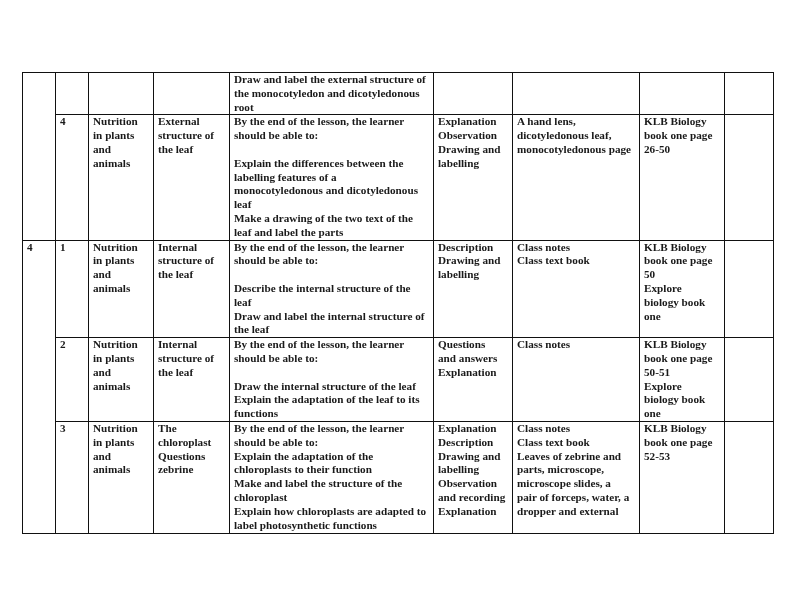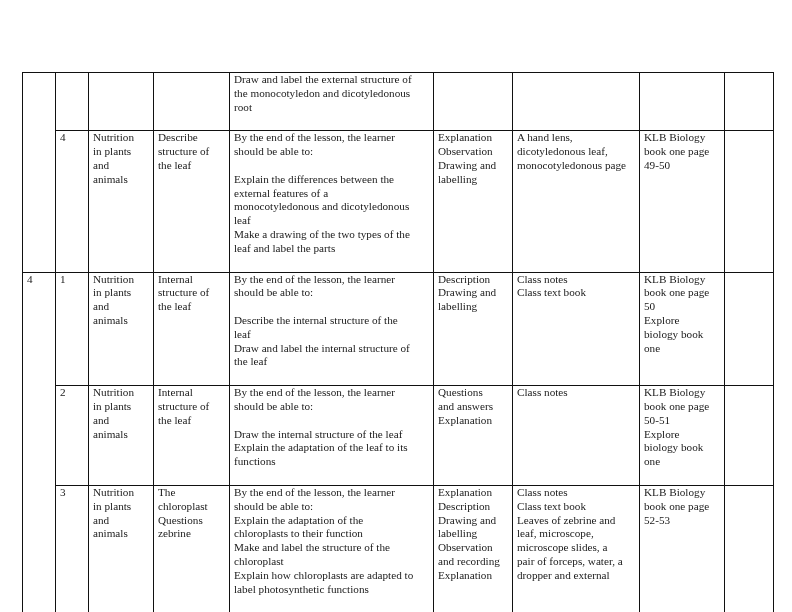--- a/index.html
+++ b/index.html
@@ -1,21 +1,21 @@
 <!DOCTYPE html>
 <html><head>
 <meta charset="utf-8">
 <style>
   html, body { margin: 0; padding: 0; background: #ffffff; }
   body { width: 792px; height: 612px; position: relative; overflow: hidden;
          font-family: "Liberation Serif", serif; color: #1a1a1a; }
   table.scheme { position: absolute; left: 22px; top: 72px; border-collapse: collapse;
                  table-layout: fixed; font-size: 11.2px; line-height: 13.8px; }
-  table.scheme td { border: 1.3px solid #111; vertical-align: top; padding: 0 3px 16px 4px;
-                    overflow: hidden; }
+  table.scheme td { border: 1.3px solid #111; vertical-align: top; padding: 0 3px 0 4px;
+                    overflow: hidden; font-weight: bold; }
   .line { display: block; white-space: nowrap; }
   .blank { display: block; height: 13.8px; }
 </style>
 </head>
 <body>
 
 <table class="scheme">
   <colgroup>
     <col style="width:33px">
       <col style="width:33px">
@@ -45,50 +45,50 @@
     </tr>
     <tr style="height:124px">
       <td>4</td>
       <td>
           <span class="line">Nutrition</span>
           <span class="line">in plants</span>
           <span class="line">and</span>
           <span class="line">animals</span>
         </td>
       <td>
-          <span class="line">Describe</span>
+          <span class="line">External</span>
           <span class="line">structure of</span>
           <span class="line">the leaf</span>
         </td>
       <td>
           <span class="line">By the end of the lesson, the learner</span>
           <span class="line">should be able to:</span>
           <span class="blank"></span>
           <span class="line">Explain the differences between the</span>
-          <span class="line">external features of a</span>
+          <span class="line">labelling features of a</span>
           <span class="line">monocotyledonous and dicotyledonous</span>
           <span class="line">leaf</span>
-          <span class="line">Make a drawing of the two types of the</span>
+          <span class="line">Make a drawing of the two text of the</span>
           <span class="line">leaf and label the parts</span>
         </td>
       <td>
           <span class="line">Explanation</span>
           <span class="line">Observation</span>
           <span class="line">Drawing and</span>
           <span class="line">labelling</span>
         </td>
       <td>
           <span class="line">A hand lens,</span>
           <span class="line">dicotyledonous leaf,</span>
           <span class="line">monocotyledonous page</span>
         </td>
       <td>
           <span class="line">KLB Biology</span>
           <span class="line">book one page</span>
-          <span class="line">49-50</span>
+          <span class="line">26-50</span>
         </td>
       <td></td>
     </tr>
     <tr style="height:97px">
       <td rowspan="3">4</td>
       <td>1</td>
       <td>
           <span class="line">Nutrition</span>
           <span class="line">in plants</span>
           <span class="line">and</span>
@@ -196,21 +196,21 @@
           <span class="line">Drawing and</span>
           <span class="line">labelling</span>
           <span class="line">Observation</span>
           <span class="line">and recording</span>
           <span class="line">Explanation</span>
         </td>
       <td>
           <span class="line">Class notes</span>
           <span class="line">Class text book</span>
           <span class="line">Leaves of zebrine and</span>
-          <span class="line">leaf, microscope,</span>
+          <span class="line">parts, microscope,</span>
           <span class="line">microscope slides, a</span>
           <span class="line">pair of forceps, water, a</span>
           <span class="line">dropper and external</span>
         </td>
       <td>
           <span class="line">KLB Biology</span>
           <span class="line">book one page</span>
           <span class="line">52-53</span>
         </td>
       <td></td>

